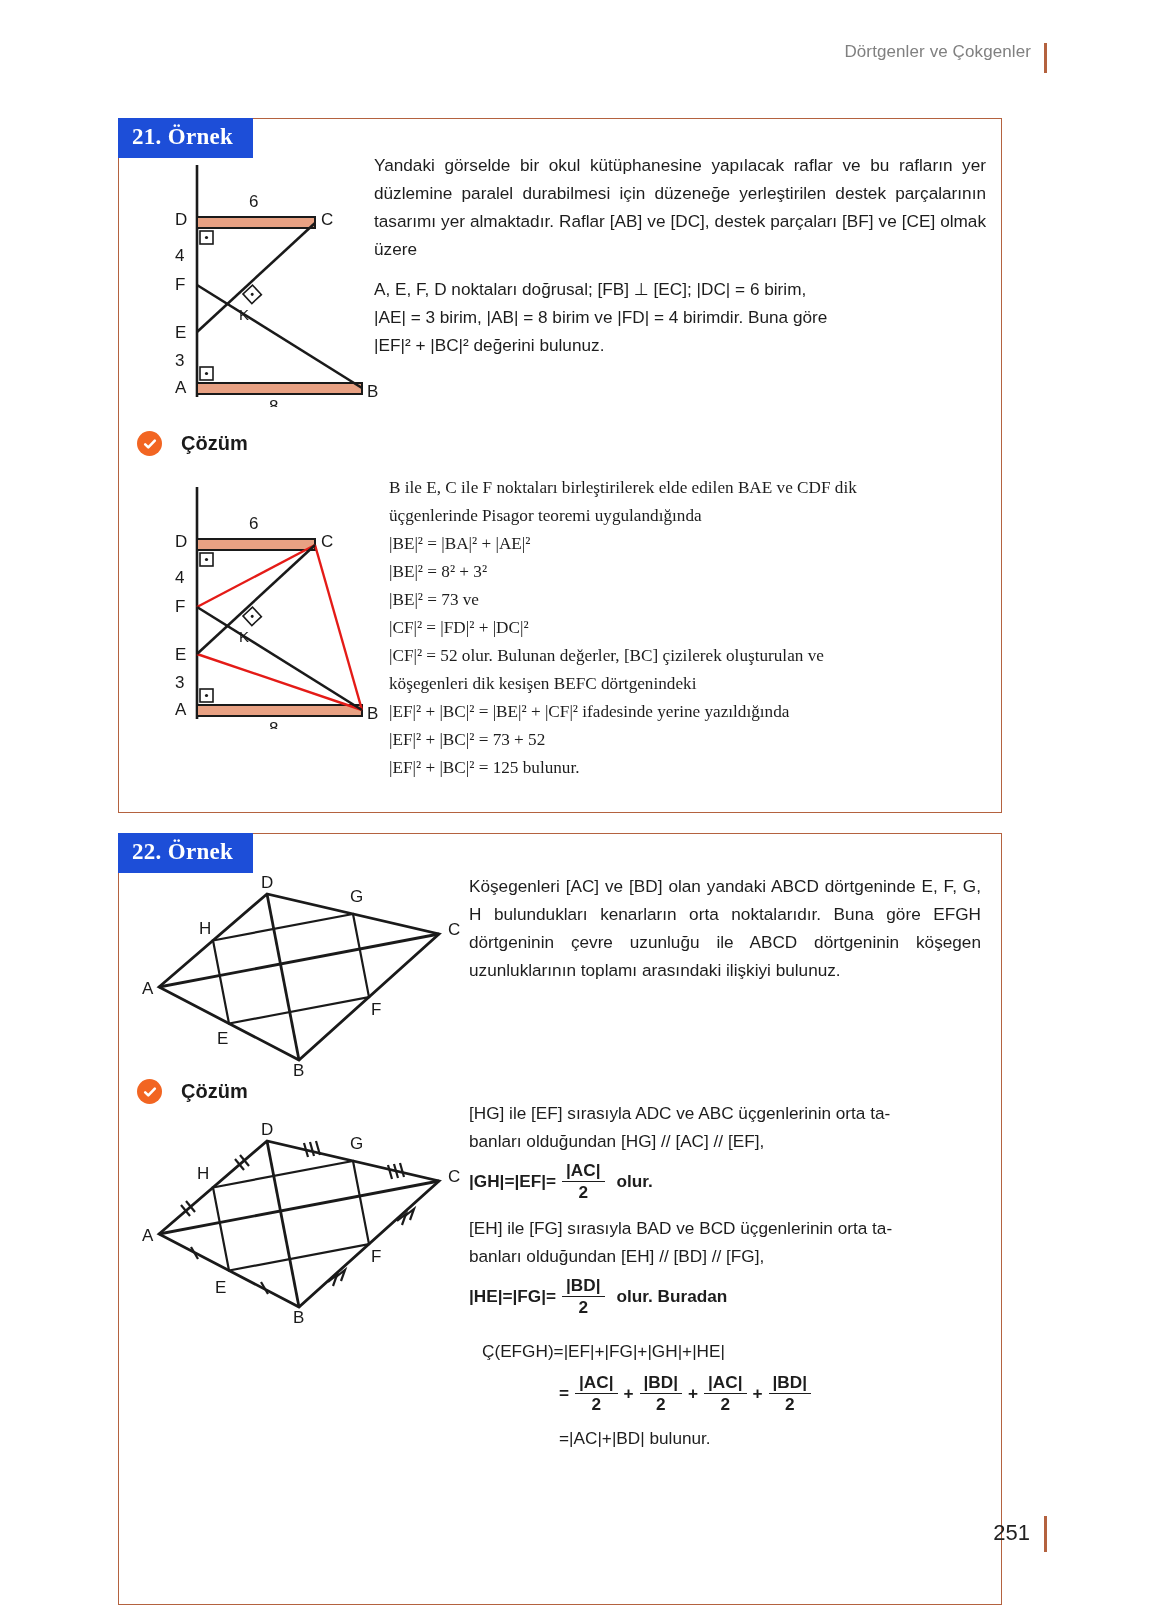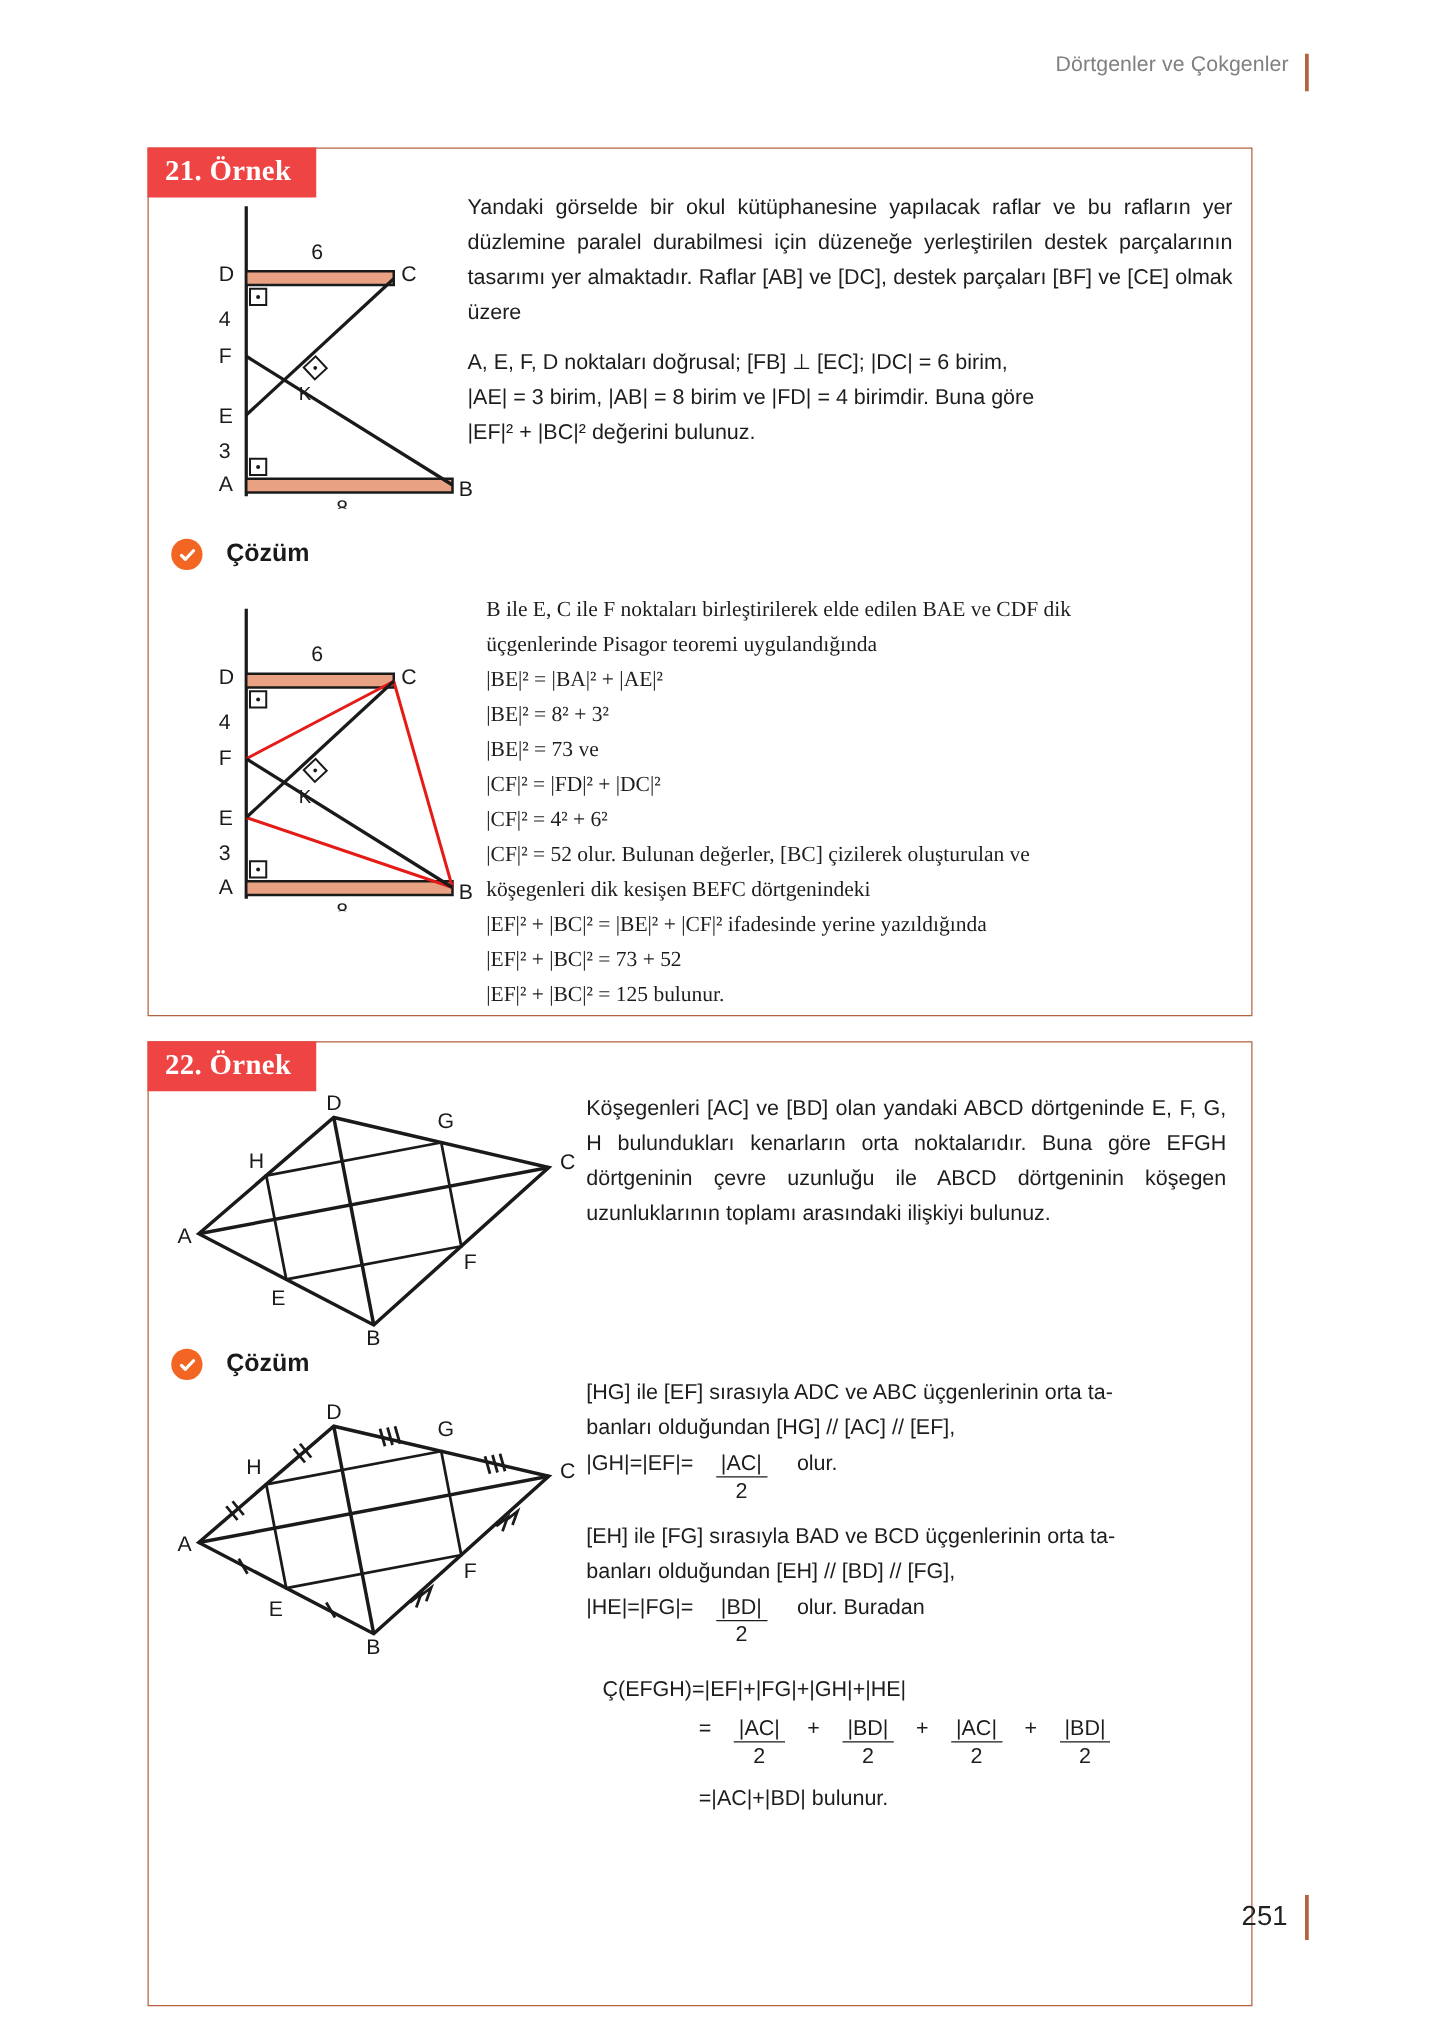--- a/index.html
+++ b/index.html
@@ -35,21 +35,21 @@
     left: 118px; width: 884px;
     border: 1px solid #b4623f;
     background: #fff;
   }
   #box-21 { top: 118px; height: 695px; }
   #box-22 { top: 833px; height: 772px; }
 
   .example-tag {
     position: absolute;
     top: -1px; left: -1px;
-    background: #ef4444;
+    background: #1d4ed8;
     color: #ffffff;
     font-family: "Liberation Serif", serif;
     font-weight: 700;
     font-size: 23px;
     padding: 6px 20px 8px 14px;
     letter-spacing: .3px;
     white-space: nowrap;
   }
 
   
@@ -74,24 +74,25 @@
     font-size: 17.2px;
     line-height: 28px;
     color: #1d1d1d;
   }
   .prose p { margin: 0 0 8px 0; }
   .prose p.just { text-align: justify; text-align-last: left; }
   .prose .mline { margin: 0; white-space: nowrap; }
 
   
   .mrow {
-    display: flex; align-items: flex-start;
+    display: flex; align-items: center;
     font-size: 17.2px; line-height: 1.1;
     margin: 6px 0 4px 0;
-    gap: 15px;
+    gap: 3px;
+    font-weight: bold;
   }
   .mrow .tok { white-space: nowrap; }
   .frac {
     display: inline-flex; flex-direction: column;
     align-items: center; vertical-align: middle;
     margin: 0 3px;
   }
   .frac .num { padding: 0 4px 1px 4px; }
   .frac .den { padding: 1px 4px 0 4px; border-top: 1.4px solid #1d1d1d; width: 100%; text-align: center; }
 
@@ -208,21 +209,20 @@
     </svg>
   </div>
 
   <div class="prose" style="left:270px; top:355px; width:600px;font-family:Liberation Serif, serif;">
     <p class="mline">B ile E, C ile F noktaları birleştirilerek elde edilen BAE ve CDF dik</p>
     <p class="mline">üçgenlerinde Pisagor teoremi uygulandığında</p>
     <p class="mline">|BE|² = |BA|² + |AE|²</p>
     <p class="mline">|BE|² = 8² + 3²</p>
     <p class="mline">|BE|² = 73 ve</p>
     <p class="mline">|CF|² = |FD|² + |DC|²</p>
-    <p class="mline">|CF|² = 4² + 6²</p>
     <p class="mline">|CF|² = 52 olur. Bulunan değerler, [BC] çizilerek oluşturulan ve</p>
     <p class="mline">köşegenleri dik kesişen BEFC dörtgenindeki</p>
     <p class="mline">|EF|² + |BC|² = |BE|² + |CF|² ifadesinde yerine yazıldığında</p>
     <p class="mline">|EF|² + |BC|² = 73 + 52</p>
     <p class="mline">|EF|² + |BC|² = 125 bulunur.</p>
   </div>
 </div>
 
 <div class="example-box" id="box-22">
   <div class="example-tag">22. Örnek</div>

